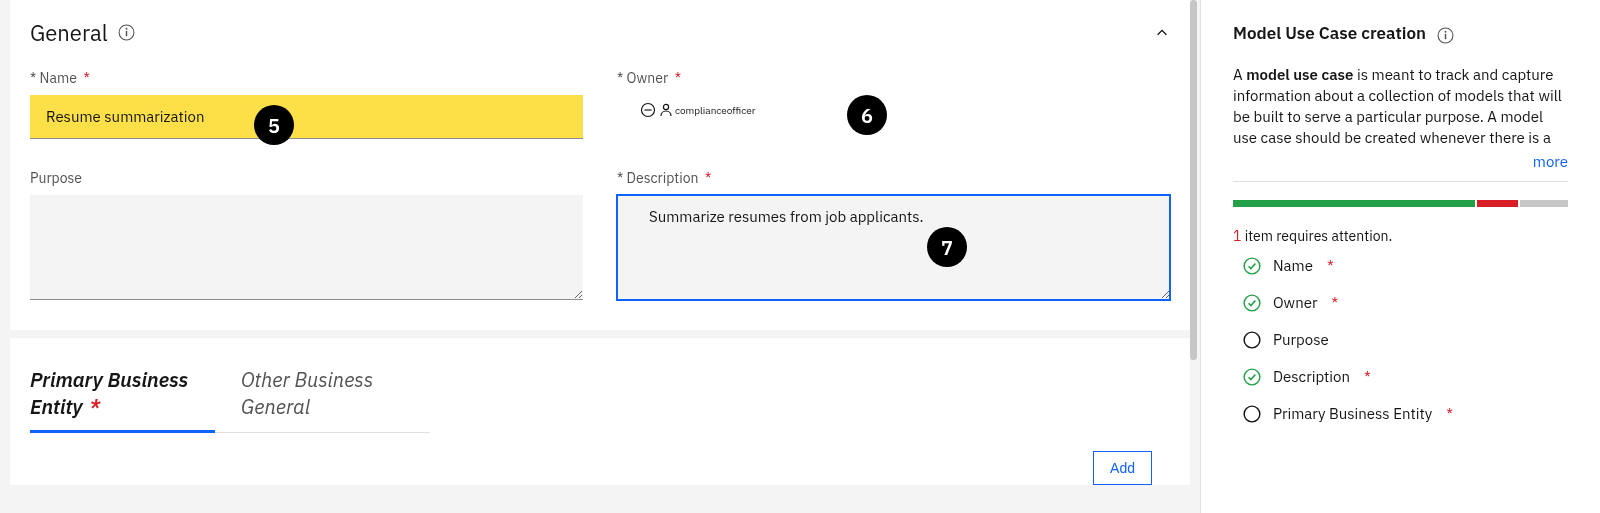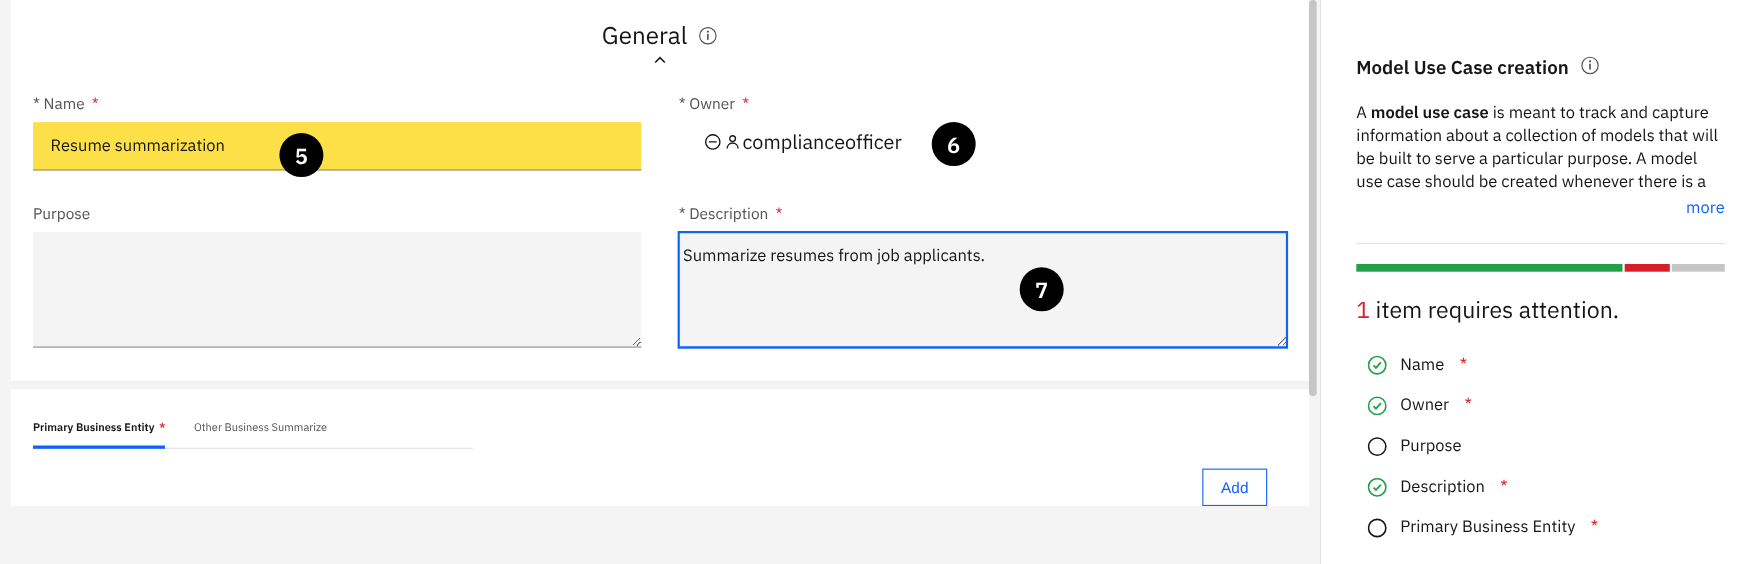--- a/index.html
+++ b/index.html
@@ -32,21 +32,20 @@
     .panel {
       background: #fff;
       margin-bottom: 8px;
       padding: 18px 20px 22px 20px;
     }
     .panel-header {
       display: flex;
       align-items: center;
       justify-content: space-between;
       margin-bottom: 22px;
-      flex-direction: column;
     }
     .panel-title-wrap {
       display: flex;
       align-items: center;
       gap: 10px;
     }
     .panel-title {
       font-size: 22px;
       font-weight: 400;
       color: #161616;
@@ -100,50 +99,51 @@
       font-size: 15px;
       color: #161616;
       font-family: inherit;
     }
     .text-input::placeholder { color: #a8a8a8; }
     .textarea {
       width: 100%;
       background: #f4f4f4;
       border: none;
       border-bottom: 1px solid #8d8d8d;
-      padding: 12px 4px;
+      padding: 12px 32px;
       font-size: 15px;
       color: #161616;
       resize: vertical;
       height: 105px;
       font-family: inherit;
     }
     .textarea.focused {
       outline: 2px solid #0f62fe;
       outline-offset: -1px;
       border-bottom: 1px solid #0f62fe;
     }
     .owner-chip {
       display: flex;
       align-items: center;
       padding: 6px 4px 10px 22px;
-      font-size: 18px;
+      font-size: 10px;
     }
     .tabs {
       display: flex;
       border-bottom: 1px solid #e0e0e0;
       margin-bottom: 18px;
       width: 400px;
     }
     .tab {
       padding: 10px 0px 10px 0px;
       margin-right: 26px;
       cursor: pointer;
-      font-size: 10px;
+      font-size: 20px;
       color: #525252;
+      font-style: italic;
     }
     .tab.active {
       font-weight: 600;
       color: #161616;
       border-bottom: 3px solid #0f62fe;
       margin-bottom: -1px;
     }
     .add-row {
       display: flex;
       justify-content: flex-end;
@@ -159,59 +159,58 @@
     }
     .side-col {
       width: 400px;
       background: #fff;
       border-left: 1px solid #e0e0e0;
       padding: 22px 32px 0 32px;
       overflow-y: auto;
     }
     .side-title-wrap {
       display: flex;
-      align-items: flex-start;
+      align-items: flex-end;
       gap: 10px;
       margin-bottom: 20px;
-      margin-top: 28px;
     }
     .side-title {
       font-size: 17px;
       font-weight: 600;
     }
     .side-body {
       font-size: 15px;
       line-height: 1.4;
       color: #161616;
       margin-bottom: 4px;
     }
     .side-body strong { font-weight: 600; }
     .more-link {
       color: #0f62fe;
       text-align: right;
       display: block;
       font-size: 15px;
-      margin-bottom: 22px;
+      margin-bottom: 10px;
       cursor: pointer;
     }
     .divider { border: none; border-top: 1px solid #e0e0e0; margin-bottom: 18px; }
     .progress-bar {
       display: flex;
       height: 7px;
       margin-bottom: 20px;
       gap: 2px;
     }
     .seg { height: 7px; }
     .seg.green { background: #24a148; flex: 3; }
     .seg.red { background: #da1e28; flex: 0.5; }
     .seg.gray { background: #c6c6c6; flex: 0.6; }
     .attention {
-      font-size: 21px;
-      color: #161616;
-      margin-bottom: 18px;
+      font-size: 14px;
+      color: #161616;
+      margin-bottom: 2px;
     }
     .attention .count { color: #da1e28; }
     .key-items-header {
       font-size: 15px;
       display: flex;
       align-items: center;
       gap: 8px;
       padding-left: 14px;
       margin-bottom: 14px;
       cursor: pointer;
@@ -312,21 +311,21 @@
         <div class="badge" style="top:58px; left:310px;">7</div>
       </div>
     </div>
   </div>
 
   <div class="panel" style="padding-bottom:0;">
     <div class="tabs">
       <div class="tab active">
         <span>Primary Business Entity</span><span class="red-star"> *</span>
       </div>
-      <div class="tab">Other Business Summarize</div>
+      <div class="tab">Other Business General</div>
     </div>
     <div class="add-row">
       <button class="add-btn">Add</button>
     </div>
 
   </div>
 </div>
 
 <div class="side-col">
   <div class="side-title-wrap">

